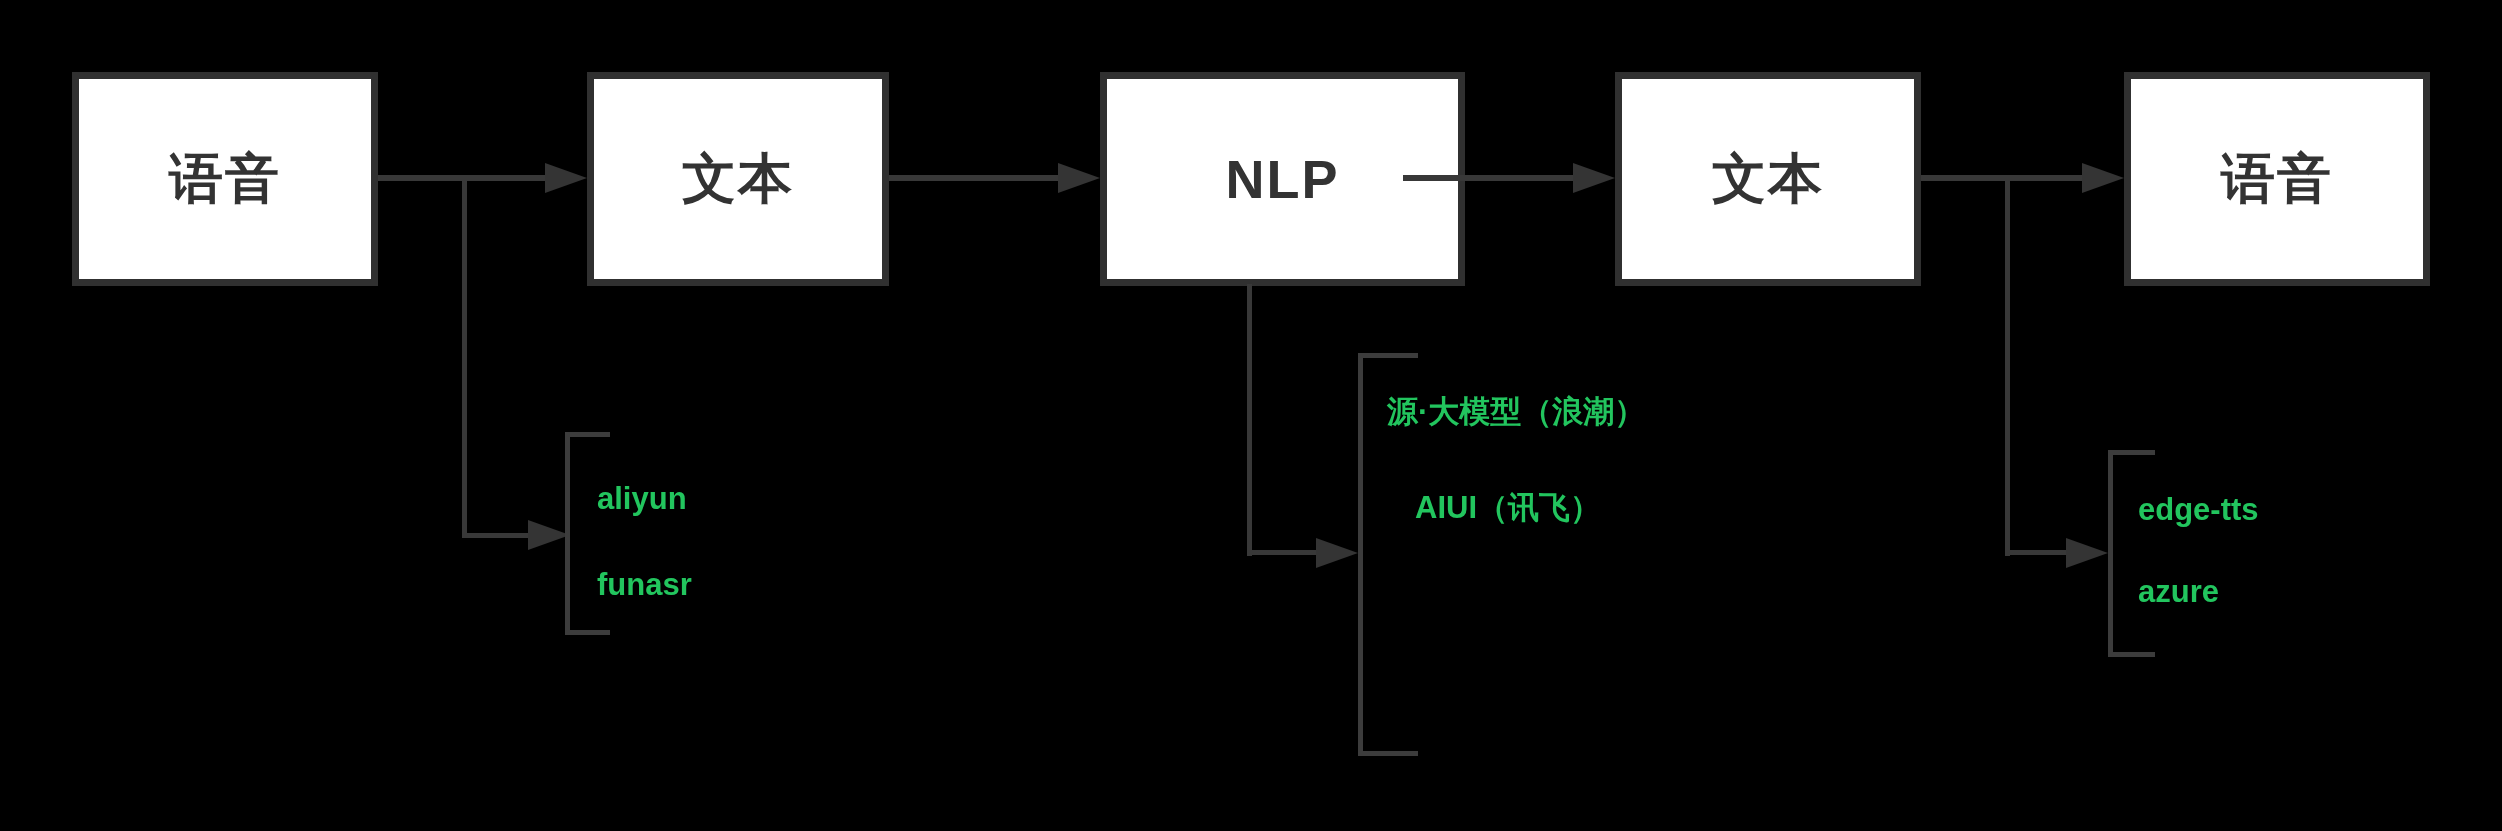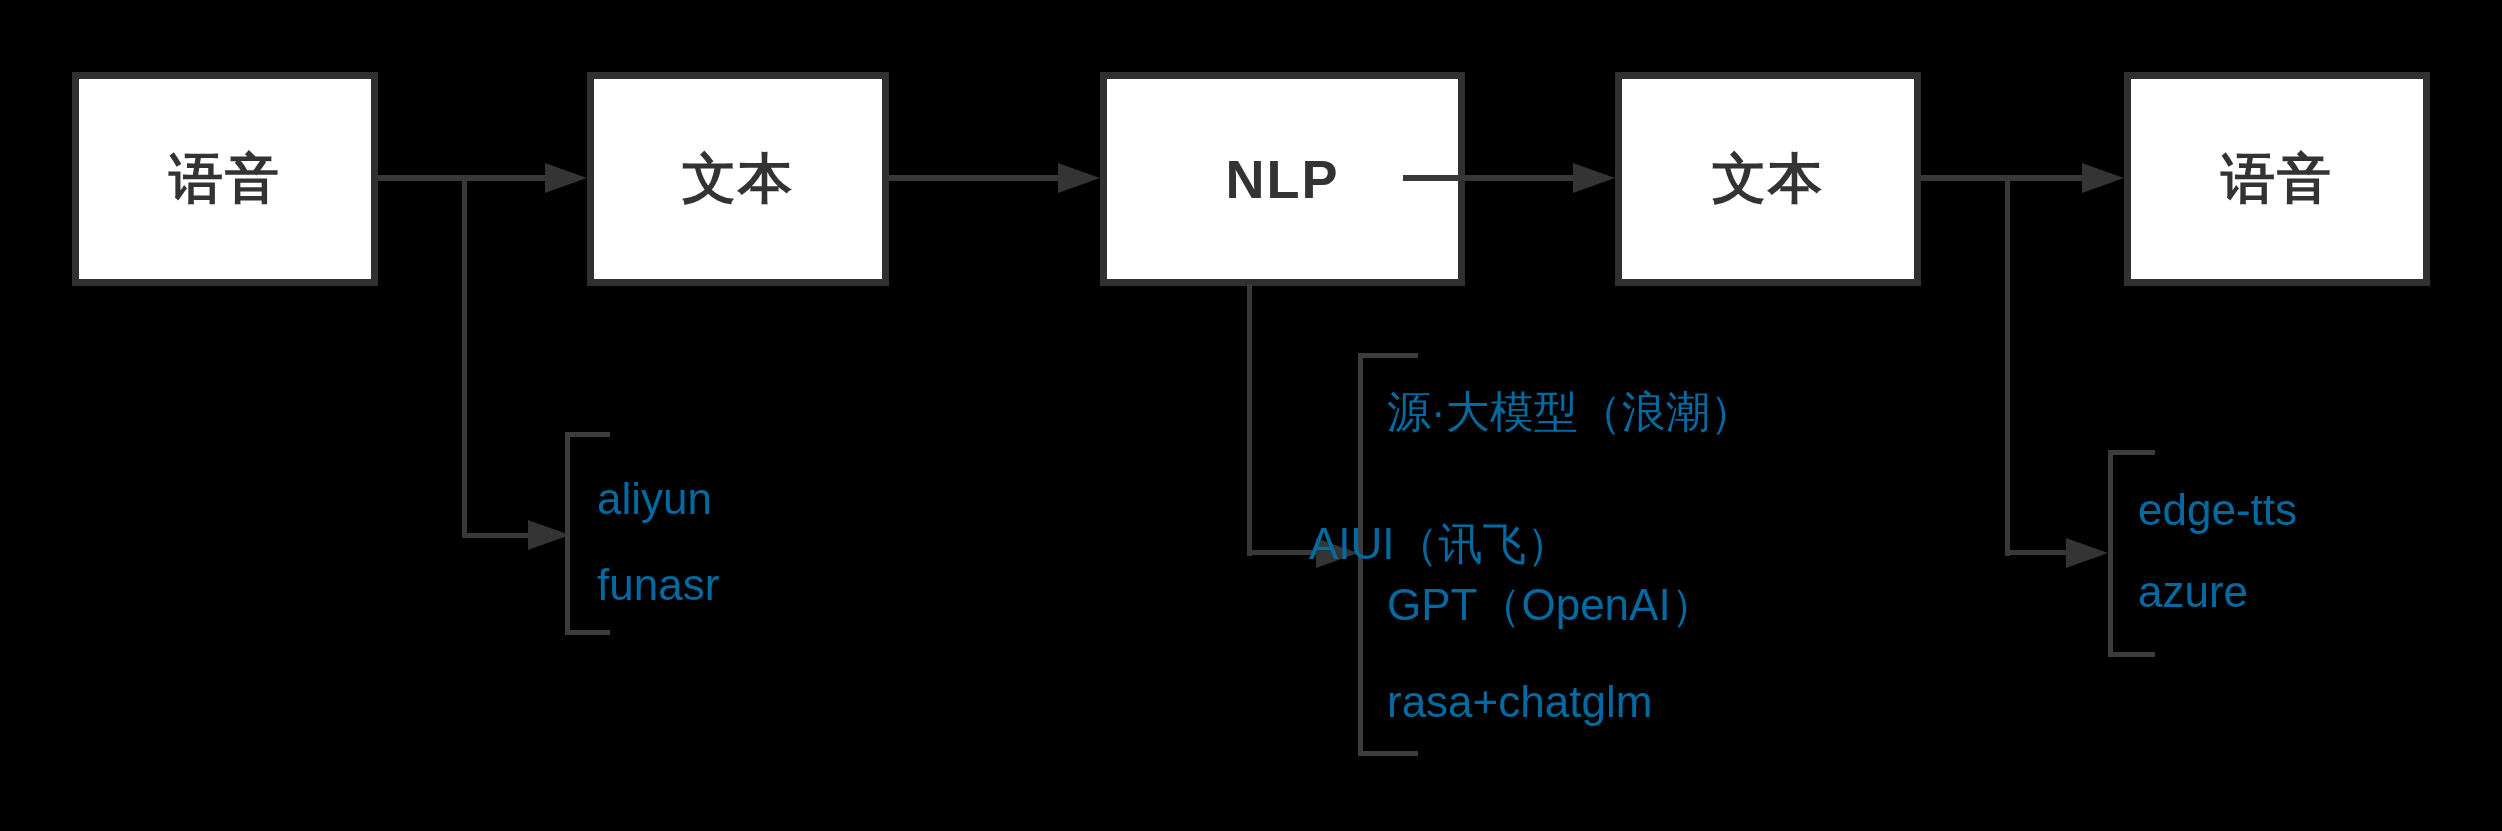--- a/index.html
+++ b/index.html
@@ -58,24 +58,24 @@
   .bracket {
     position: absolute;
     border-left: 5px solid #3c3c3c;
     border-top: 5px solid #3c3c3c;
     border-bottom: 5px solid #3c3c3c;
     box-sizing: border-box;
     background: transparent;
   }
   .ann {
     position: absolute;
-    font-size: 44px;
+    font-size: 31px;
     line-height: 48px;
-    font-weight: 400;
-    color: #0369a1;
+    font-weight: 700;
+    color: #22c55e;
     white-space: nowrap;
   }
 </style>
 </head>
 <body>
 
 <div class="canvas">
 
   <div class="node" style="left:72px;  width:306px;">
     <span class="node-label">语音</span>
@@ -110,23 +110,21 @@
   <div class="head" style="left:528px; top:520px;"></div>
   <div class="bracket" style="left:565px; top:432px; width:45px; height:203px;"></div>
   <div class="ann" style="left:597px; top:467px;margin-top:8px;">aliyun</div>
   <div class="ann" style="left:597px; top:561px;">funasr</div>
 
   <div class="vline" style="left:1247px; top:284px; height:272px;"></div>
   <div class="hline thin" style="left:1247px; top:550px; width:73px;"></div>
   <div class="head" style="left:1316px; top:538px;"></div>
   <div class="bracket" style="left:1358px; top:353px; width:60px; height:403px;"></div>
   <div class="ann" style="left:1387px; top:388px;">源·大模型（浪潮）</div>
-  <div class="ann" style="left:1309px; top:484px;margin-top:36px;">AIUI（讯飞）</div>
-  <div class="ann" style="left:1387px; top:581px;">GPT（OpenAI）</div>
-  <div class="ann" style="left:1387px; top:678px;">rasa+chatglm</div>
+  <div class="ann" style="left:1415px; top:484px;">AIUI（讯飞）</div>
 
   <div class="vline" style="left:2005px; top:178px; height:378px;"></div>
   <div class="hline thin" style="left:2005px; top:550px; width:63px;"></div>
   <div class="head" style="left:2066px; top:538px;"></div>
   <div class="bracket" style="left:2108px; top:450px; width:47px; height:207px;"></div>
   <div class="ann" style="left:2138px; top:486px;">edge-tts</div>
   <div class="ann" style="left:2138px; top:568px;">azure</div>
 
 </div>
 

